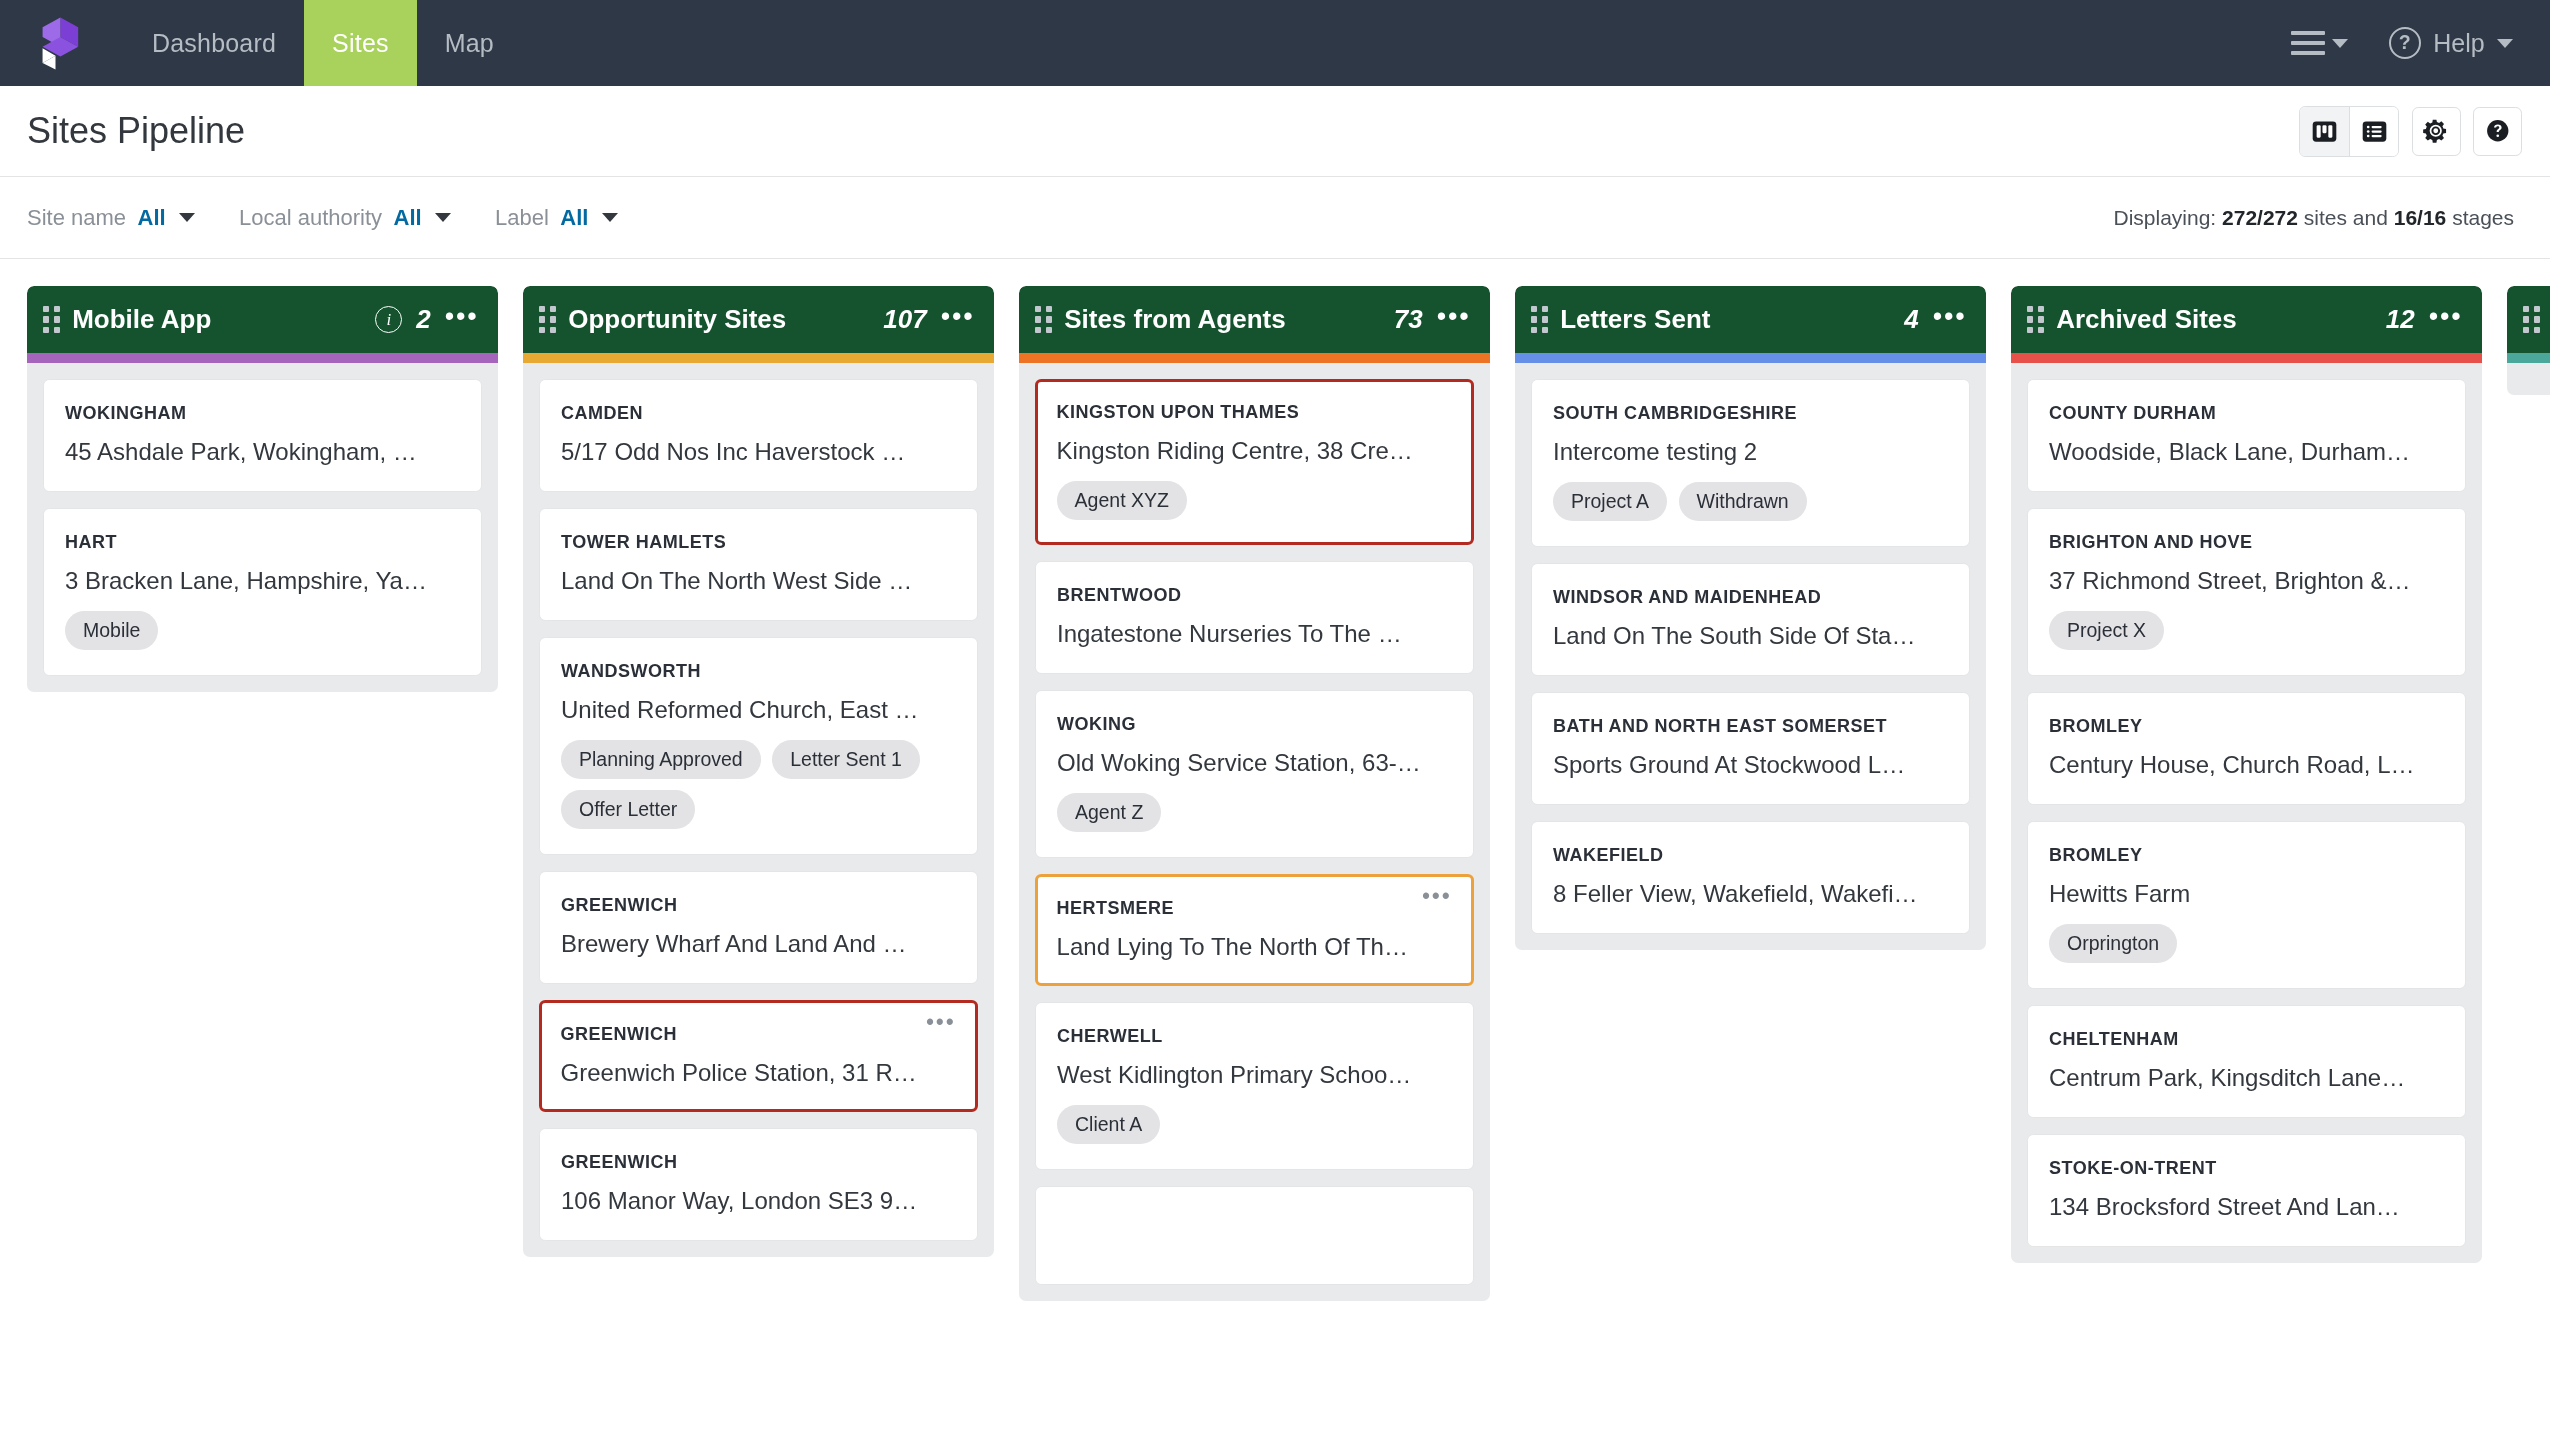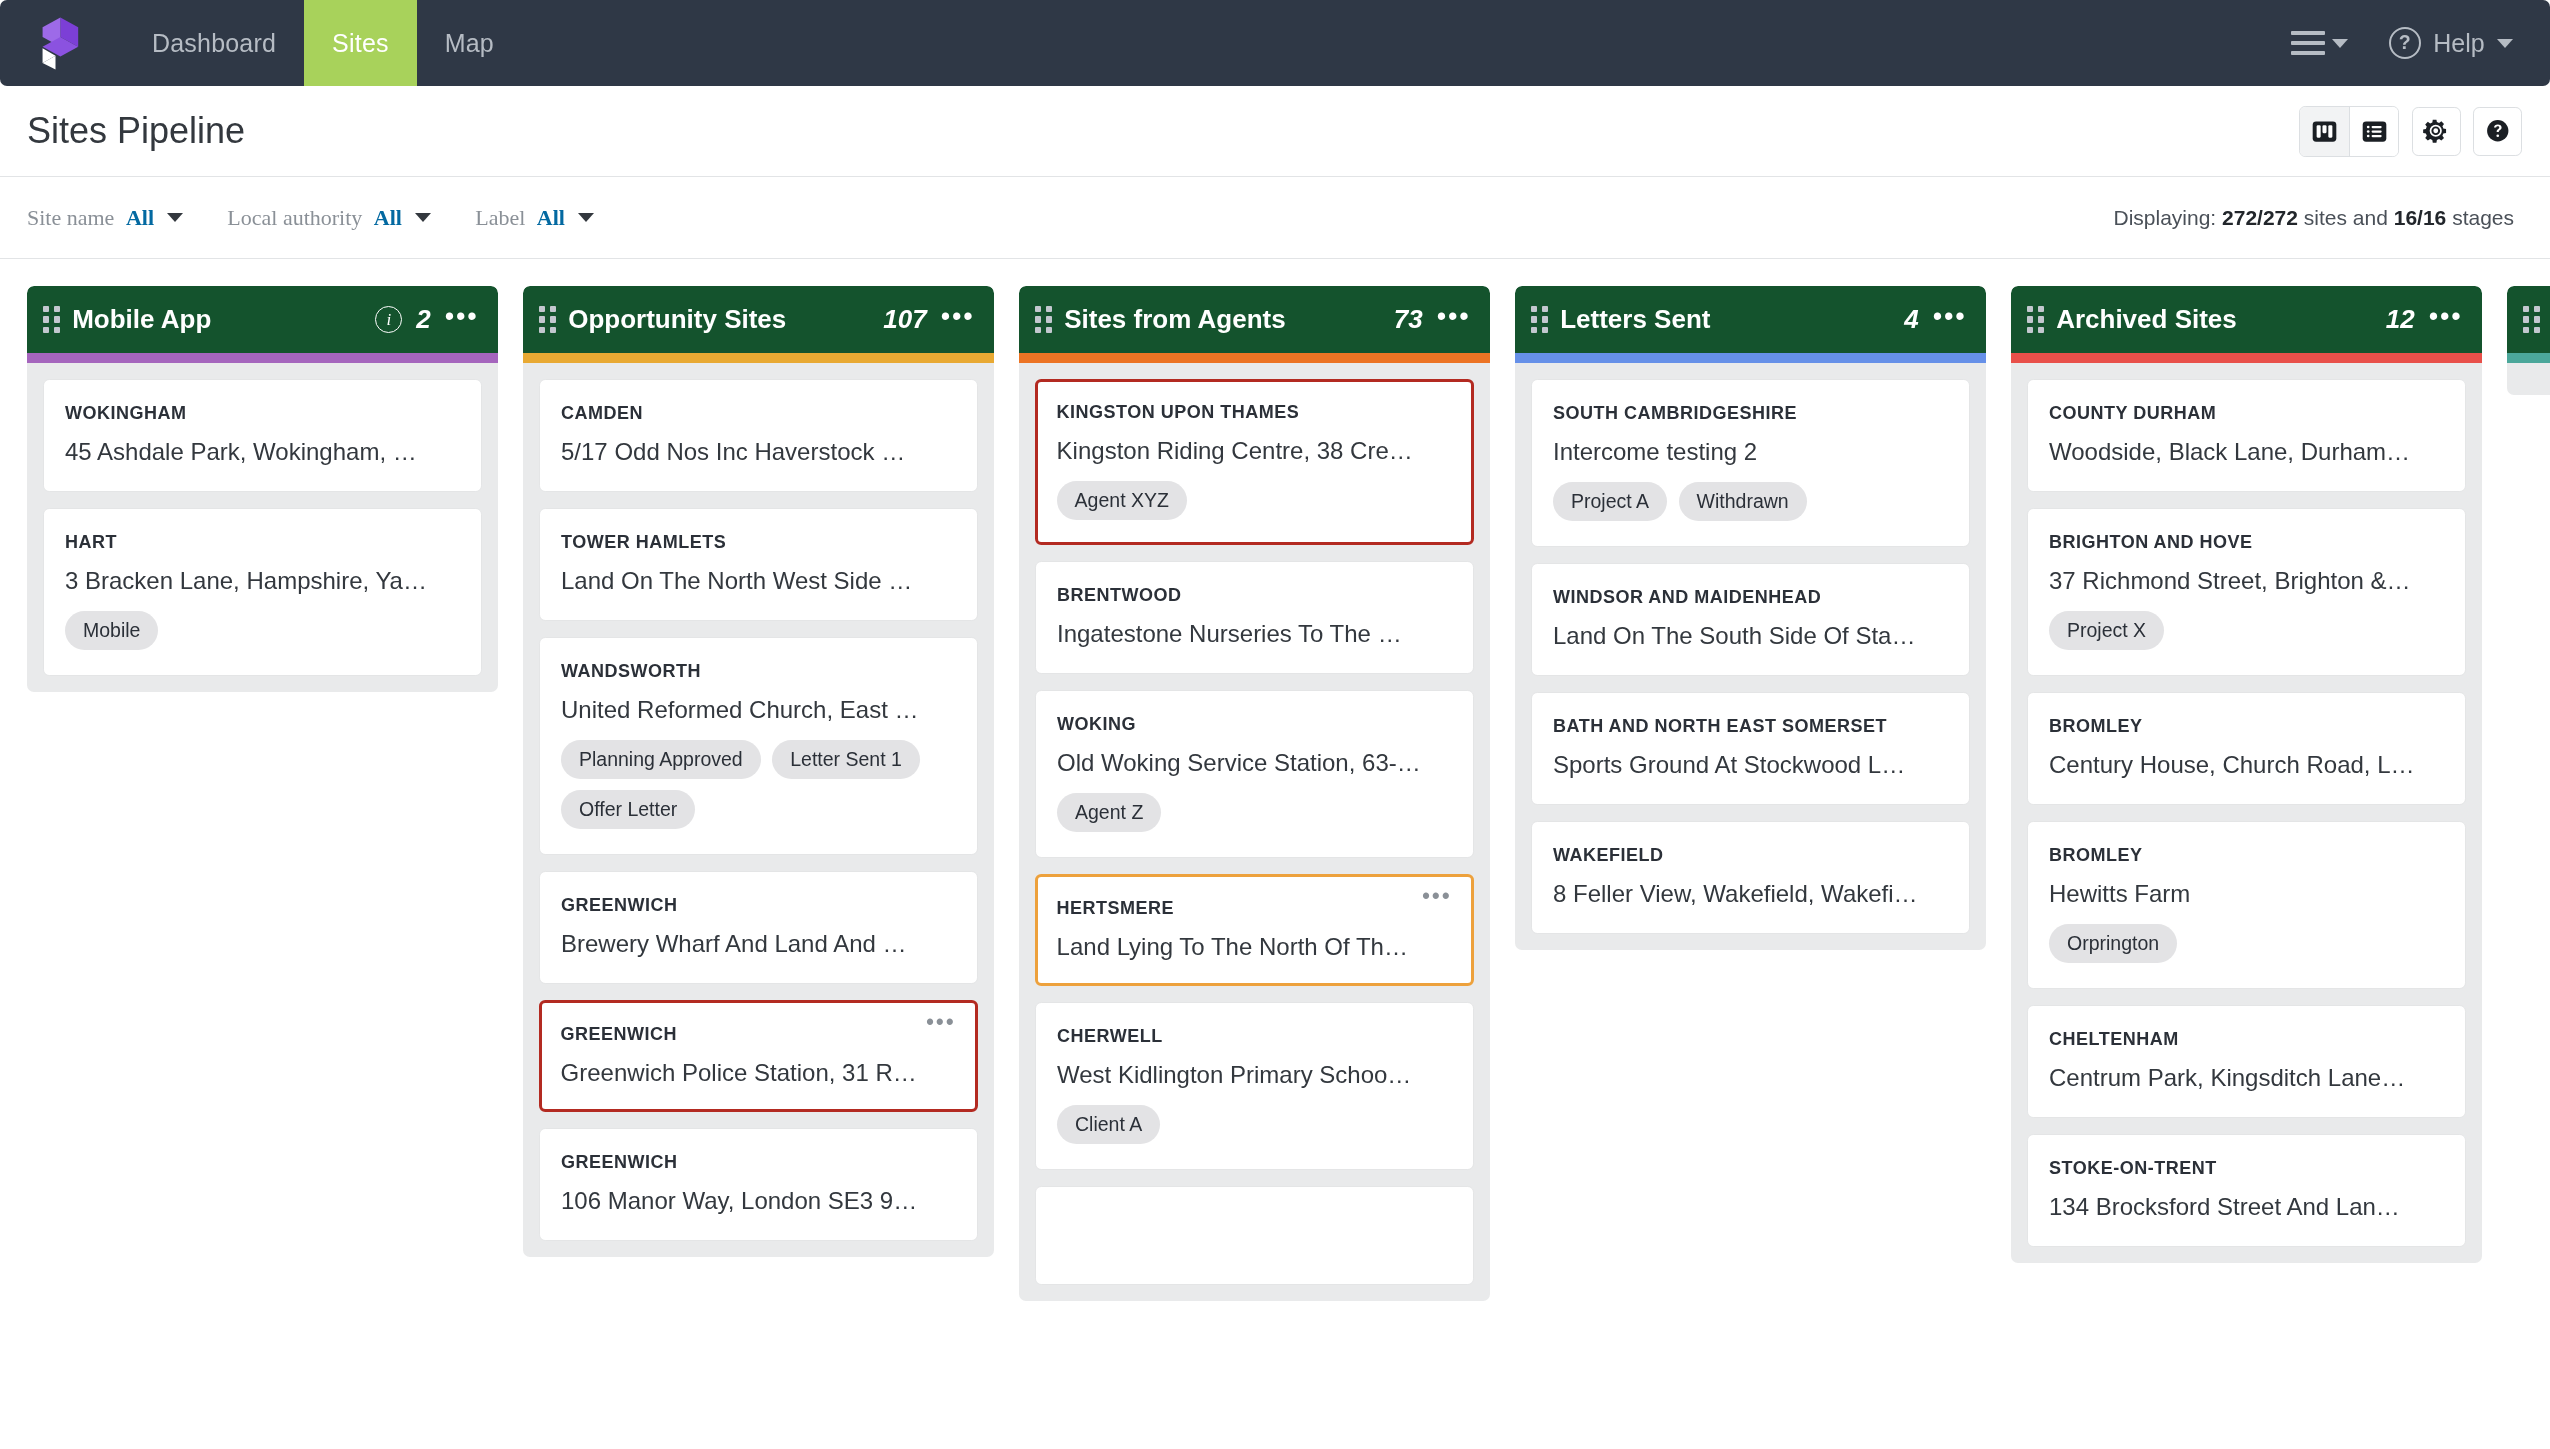--- a/index.html
+++ b/index.html
@@ -10,21 +10,20 @@
     overflow: hidden;
   }
 
   
   .topnav {
     height: 86px;
     background: #2f3846;
     display: flex;
     align-items: stretch;
     position: relative;
-    border-radius: 7px;
   }
   .brand {
     width: 124px;
     display: flex; align-items: center; justify-content: center;
     flex: 0 0 auto;
   }
   .logo-svg { width: 52px; height: 55px; display:block; }
   .nav-items { display: flex; align-items: stretch; }
   .nav-item {
     display: flex; align-items: center;
@@ -71,21 +70,21 @@
   .tool-btn svg { display:block; }
 
   
   .filter-bar {
     height: 82px;
     background:#fff;
     border-bottom:0.9px solid #e2e4e6;
     display:flex; align-items:center;
     padding: 0 36px 0 27px;
   }
-  .filter { display:flex; align-items:center; gap:11.5px; margin-right:44px; cursor:pointer;font-family:Liberation Serif, serif; }
+  .filter { display:flex; align-items:center; gap:11.5px; margin-right:44px; cursor:pointer; }
   .filter-label { font-size:22px; color:#8a9097; }
   .filter-value { font-size:22px; color:#0369a1; font-weight:bold; }
   .filter-caret { width:0;height:0;border-left:8px solid transparent;border-right:8px solid transparent;border-top:9.8px solid #33383e; margin-left:1.8px; }
   .displaying { margin-left:auto; font-size:21px; color:#4a5058; }
   .displaying b { color:#22262b; }
 
   
   .board {
     display:flex;
     gap: 25px;

